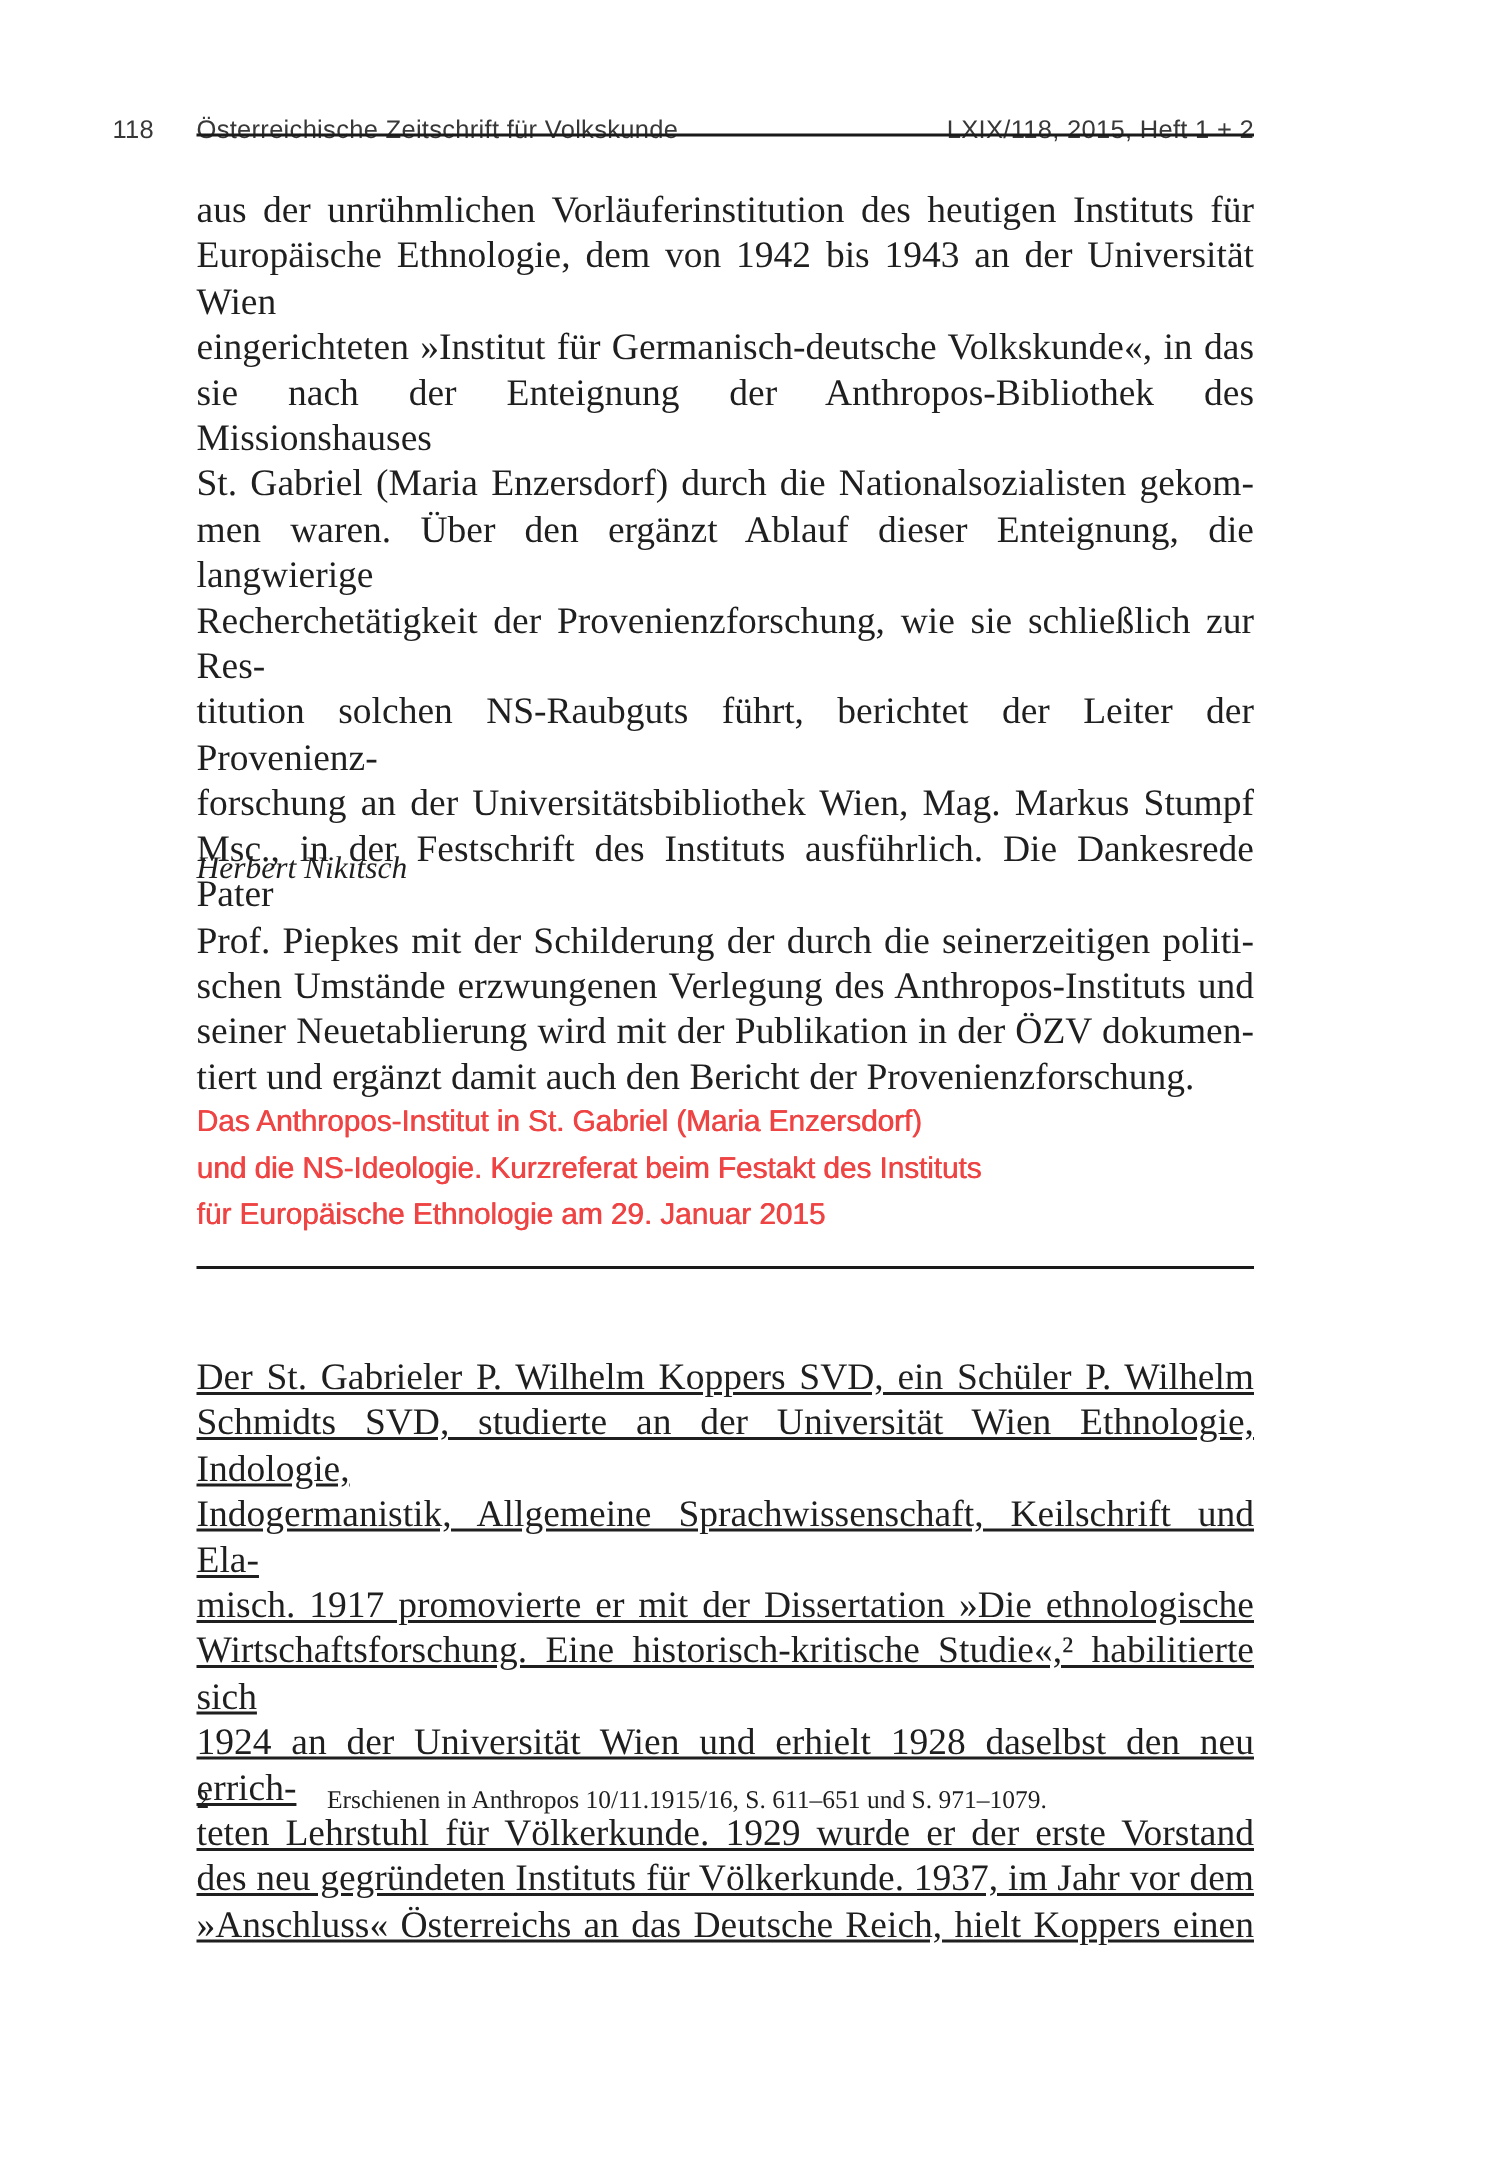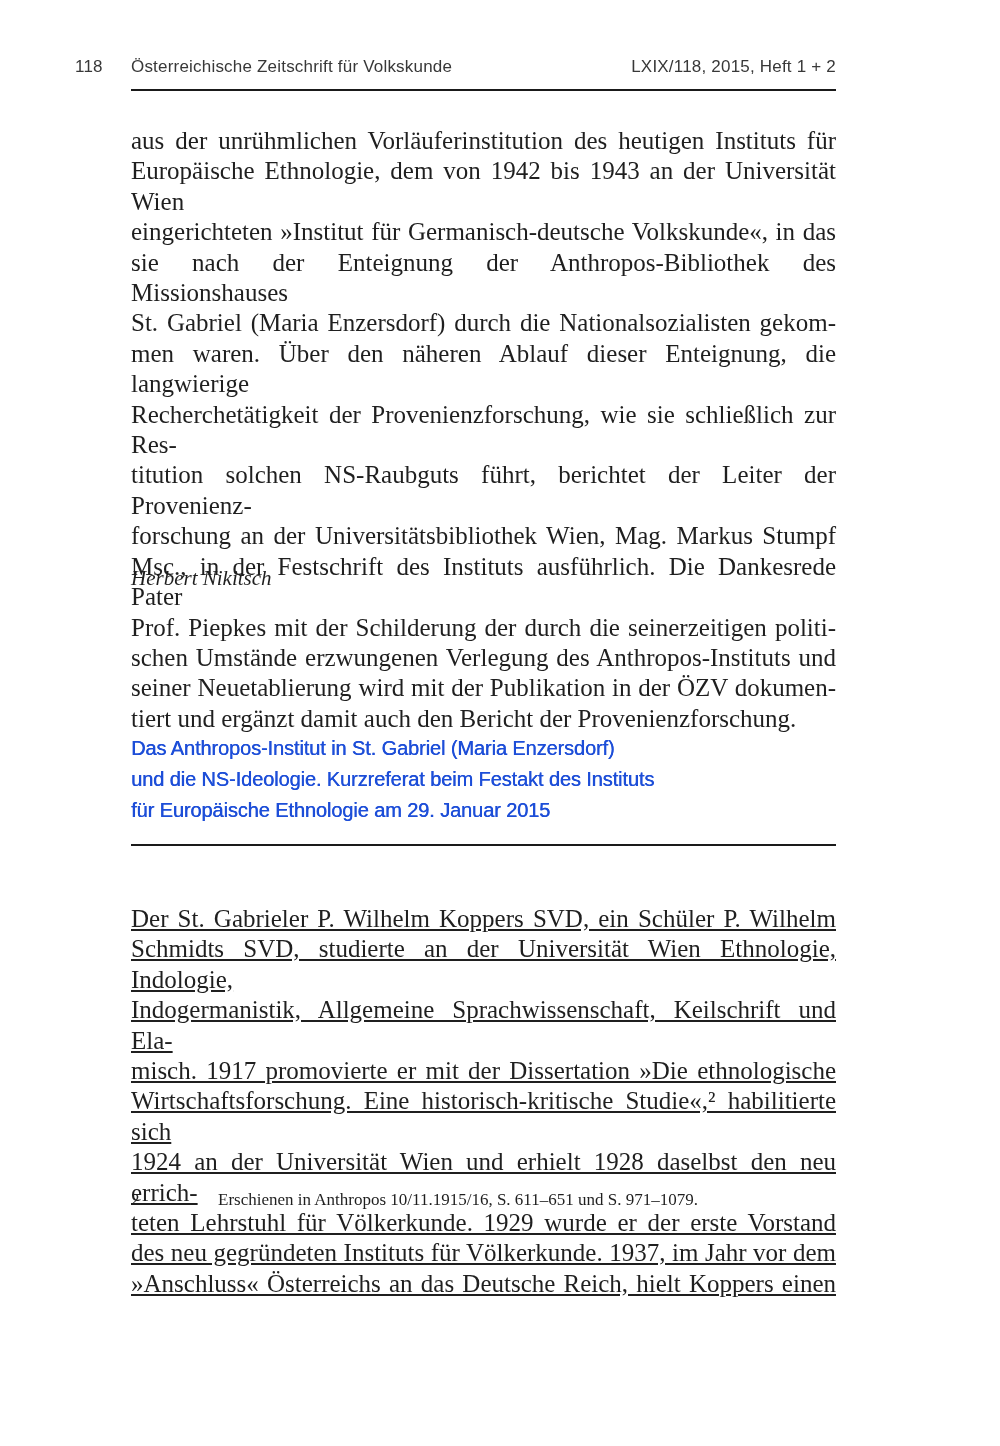--- a/index.html
+++ b/index.html
@@ -11,21 +11,21 @@
     overflow:hidden;
   }
 
   
   .header {
     position:absolute; top:57px; left:75px; width:761px;
     display:flex; align-items:baseline;
     font-family:"Liberation Sans", sans-serif;
     font-size:17px; color:#383838; letter-spacing:0.2px;
   }
-  .pagenum { width:56px; flex:none; }
+  .pagenum { width:56px; flex:none;margin-top:20px; }
   .jtitle  { flex:1; }
   .issue   { text-align:right; white-space:nowrap; }
 
   .rule {
     position:absolute; left:131px; width:705px; height:2px;
     background:#1a1a1a;
   }
   .rule-header  { top:89px; }
   .rule-heading { top:844px; }
 
@@ -45,21 +45,21 @@
     position:absolute; left:131px; top:566px;
     font-family:"Liberation Serif", serif;
     font-style:italic; font-size:21px; color:#1f1f1f;
   }
 
   
   .heading {
     position:absolute; left:131px; top:733px; width:705px;
     font-family:"Liberation Sans", sans-serif;
     font-size:20px; line-height:31px; font-weight:500;
-    color:#1d4ed8; letter-spacing:-0.1px;
+    color:#ef4444; letter-spacing:-0.1px;
     text-shadow:0.4px 0 0 currentColor;
   }
   .heading .line { text-align:left; text-align-last:left; }
 
   .footnote {
     position:absolute; left:131px; top:1188px; width:705px;
     display:flex;
     font-family:"Liberation Serif", serif;
     font-size:17px; line-height:24px; color:#1f1f1f;
   }
@@ -78,21 +78,21 @@
   </div>
 
   <div class="rule rule-header"></div>
 
   <div class="serif-par para1">
       <div class="line">aus der unrühmlichen Vorläuferinstitution des heutigen Instituts für</div>
       <div class="line">Europäische Ethnologie, dem von 1942 bis 1943 an der Universität Wien</div>
       <div class="line">eingerichteten »Institut für Germanisch-deutsche Volkskunde«, in das</div>
       <div class="line">sie nach der Enteignung der Anthropos-Bibliothek des Missionshauses</div>
       <div class="line">St. Gabriel (Maria Enzersdorf) durch die Nationalsozialisten gekom-</div>
-      <div class="line">men waren. Über den näheren Ablauf dieser Enteignung, die langwierige</div>
+      <div class="line">men waren. Über den ergänzt Ablauf dieser Enteignung, die langwierige</div>
       <div class="line">Recherchetätigkeit der Provenienzforschung, wie sie schließlich zur Res-</div>
       <div class="line">titution solchen NS-Raubguts führt, berichtet der Leiter der Provenienz-</div>
       <div class="line">forschung an der Universitätsbibliothek Wien, Mag. Markus Stumpf</div>
       <div class="line">Msc., in der Festschrift des Instituts ausführlich. Die Dankesrede Pater</div>
       <div class="line">Prof. Piepkes mit der Schilderung der durch die seinerzeitigen politi-</div>
       <div class="line">schen Umstände erzwungenen Verlegung des Anthropos-Instituts und</div>
       <div class="line">seiner Neuetablierung wird mit der Publikation in der ÖZV dokumen-</div>
       <div class="line line-last">tiert und ergänzt damit auch den Bericht der Provenienzforschung.</div>
     </div>
 

